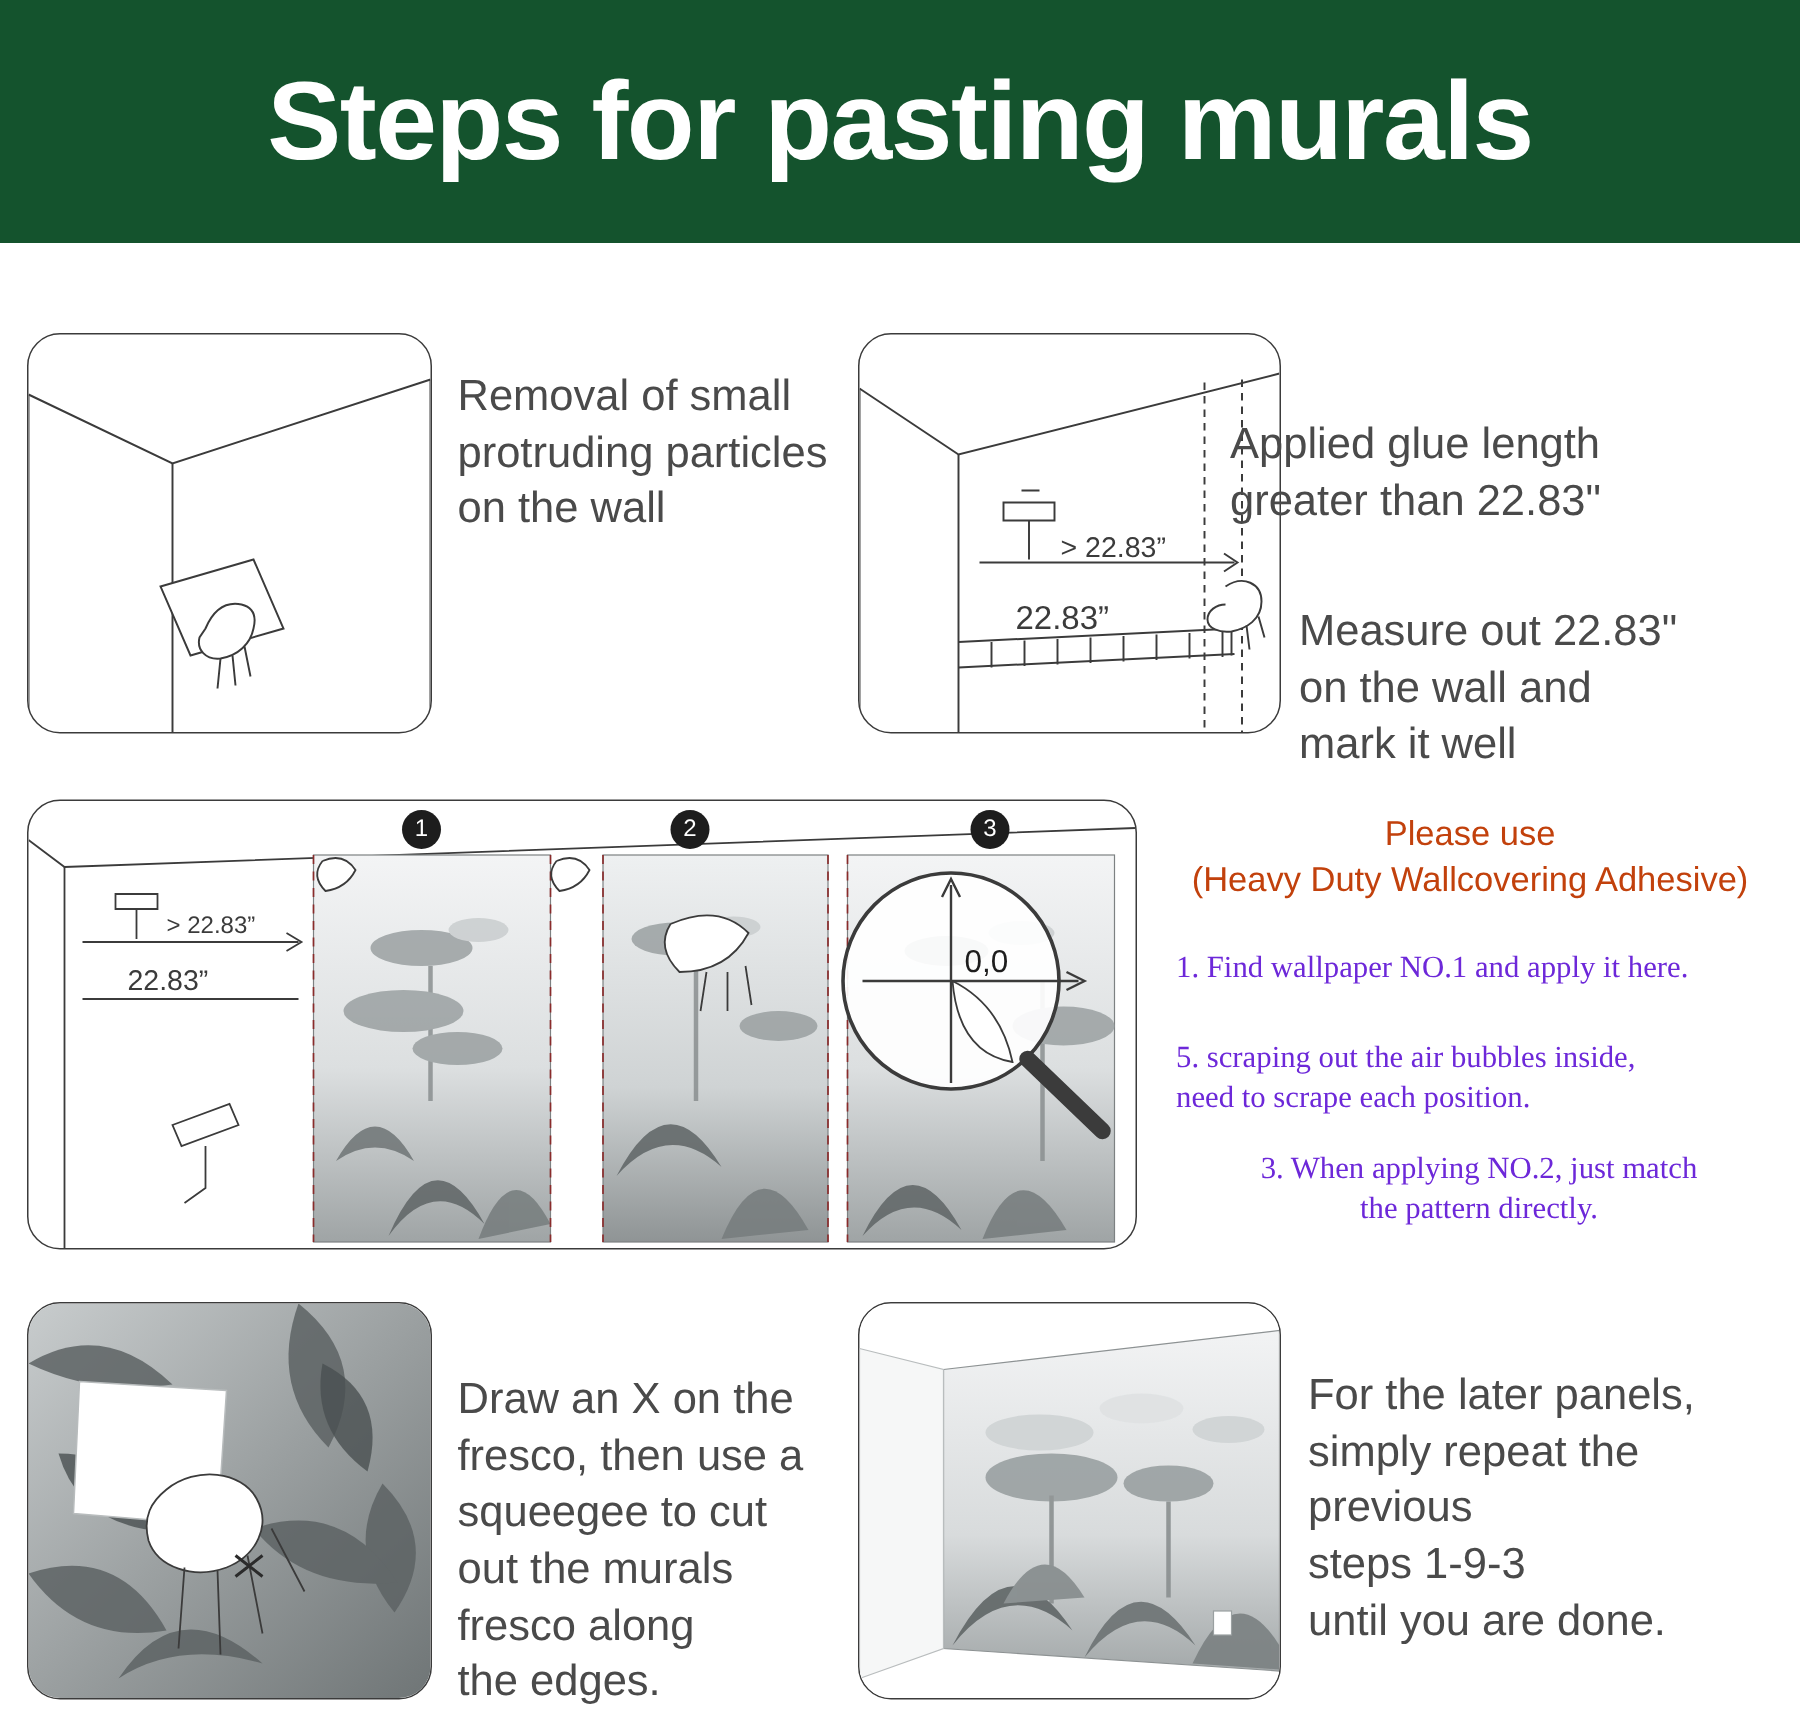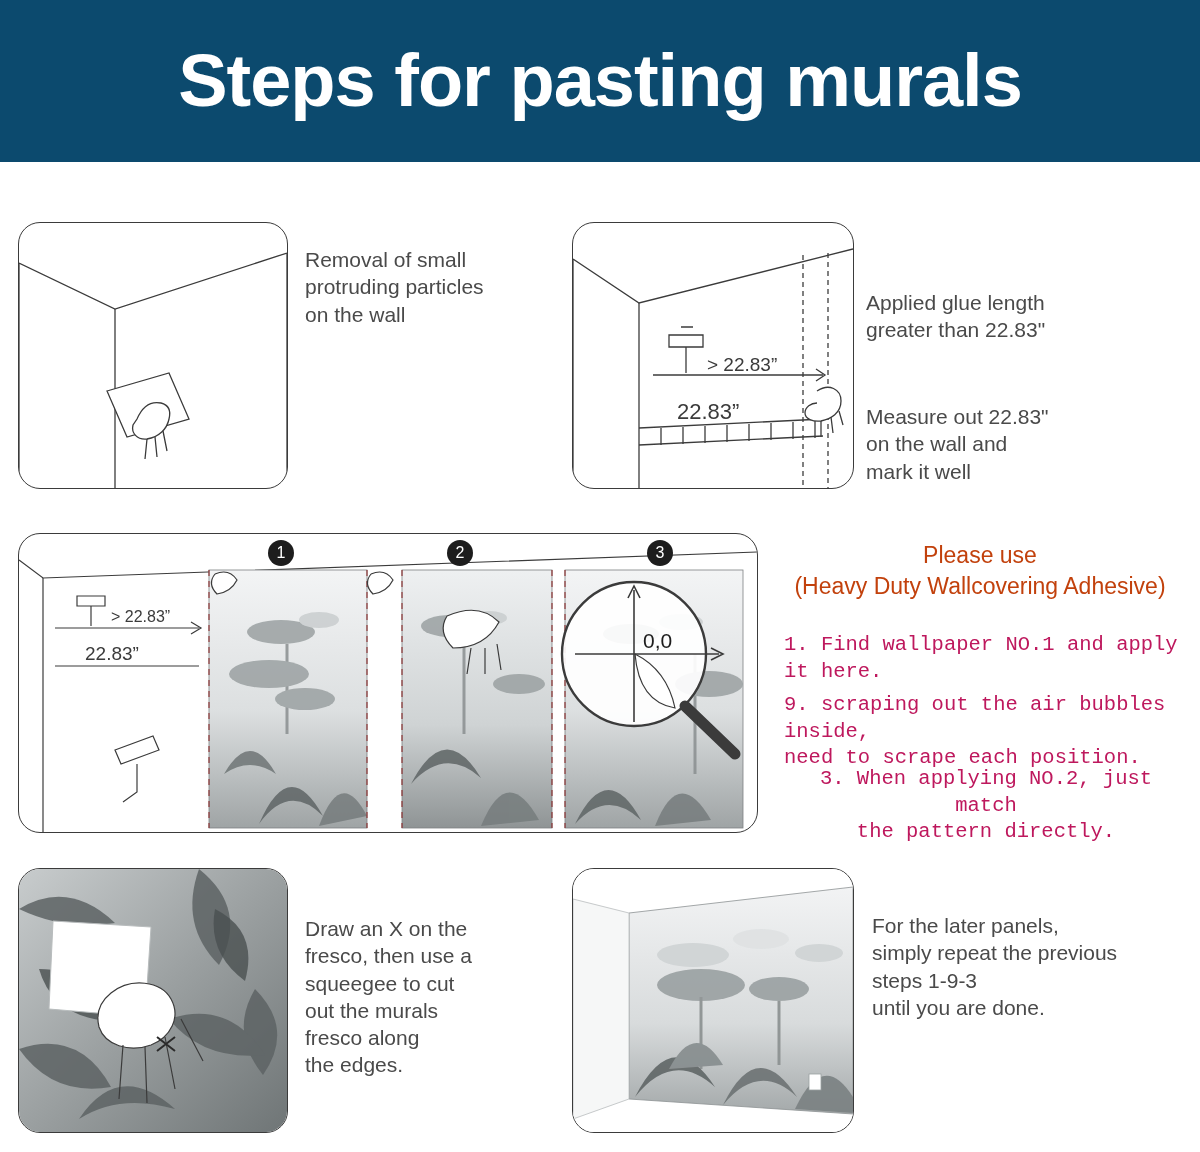--- a/index.html
+++ b/index.html
@@ -7,21 +7,21 @@
     width:1200px;height:1152px;
     background:#ffffff;
     font-family:"DejaVu Sans", sans-serif;
     color:#3b3b3b;
     overflow:hidden;
     position:relative;
   }
   
   .header{
     position:absolute;left:0;top:0;width:1200px;height:162px;
-    background:#0c4a6e;
+    background:#14532d;
     display:flex;align-items:center;justify-content:center;
   }
   .header h1{
     margin:0;
     color:#ffffff;
     font-family:"Liberation Sans", sans-serif;
     font-weight:bold;
     font-size:74px;
     letter-spacing:-1px;
     line-height:1;
@@ -31,42 +31,42 @@
     position:absolute;
     border:1.6px solid #3b3b3b;
     border-radius:22px;
     background:#fff;
     overflow:hidden;
     box-sizing:border-box;
   }
   .cap{
     position:absolute;
     font-family:"Liberation Sans", sans-serif;
-    font-size:21px;
+    font-size:29px;
     line-height:1.3;
     color:#4a4a4a;
     white-space:pre-line;
   }
   
   #p1{left:18px;top:222px;width:270px;height:267px;}
   #cap1{left:305px;top:246px;width:260px;}
   #p2{left:572px;top:222px;width:282px;height:267px;}
-  #cap2{left:866px;top:278px;width:300px;margin-top:11px;}
+  #cap2{left:820px;top:278px;width:300px;}
   #cap3{left:866px;top:403px;width:310px;}
   
   #p3{left:18px;top:533px;width:740px;height:300px;}
   #rightHead{
     position:absolute;left:770px;top:540px;width:420px;
     text-align:center;font-size:23px;line-height:1.35;color:#c2410c;
     font-family:"Liberation Sans", sans-serif;
   }
   .rstep{
     position:absolute;left:784px;width:404px;
-    font-size:20.5px;line-height:1.3;color:#be185d;
-    font-family:Liberation Mono, monospace;white-space:pre-line;
+    font-size:20.5px;line-height:1.3;color:#6d28d9;
+    font-family:Liberation Serif, serif;white-space:pre-line;
   }
   #rs1{top:632px;}
   #rs2{top:692px;}
   #rs3{top:766px;text-align:center;}
   
   #p4{left:18px;top:868px;width:270px;height:265px;}
   #cap4{left:305px;top:915px;width:250px;}
   #p5{left:572px;top:868px;width:282px;height:265px;}
   #cap5{left:872px;top:912px;width:320px;}
 
@@ -234,21 +234,21 @@
   </svg>
 
   <div class="num-badge" style="left:249px;top:6px;">1</div>
   <div class="num-badge" style="left:428px;top:6px;">2</div>
   <div class="num-badge" style="left:628px;top:6px;">3</div>
 </div>
 
 <div id="rightHead" style="white-space:pre-line">Please use
 (Heavy Duty Wallcovering Adhesive)</div>
 <div class="rstep" id="rs1">1. Find wallpaper NO.1 and apply it here.</div>
-<div class="rstep" id="rs2">9. scraping out the air bubbles inside,
+<div class="rstep" id="rs2">5. scraping out the air bubbles inside,
 need to scrape each position.</div>
 <div class="rstep" id="rs3">3. When applying NO.2, just match
 the pattern directly.</div>
 
 <div class="panel" id="p4">
   <svg width="268" height="263" viewBox="0 0 268 263">
     <defs>
       <linearGradient id="leafbg" x1="0" y1="0" x2="1" y2="1">
         <stop offset="0%" stop-color="#c8cccd"></stop>
         <stop offset="50%" stop-color="#9ba0a1"></stop>

